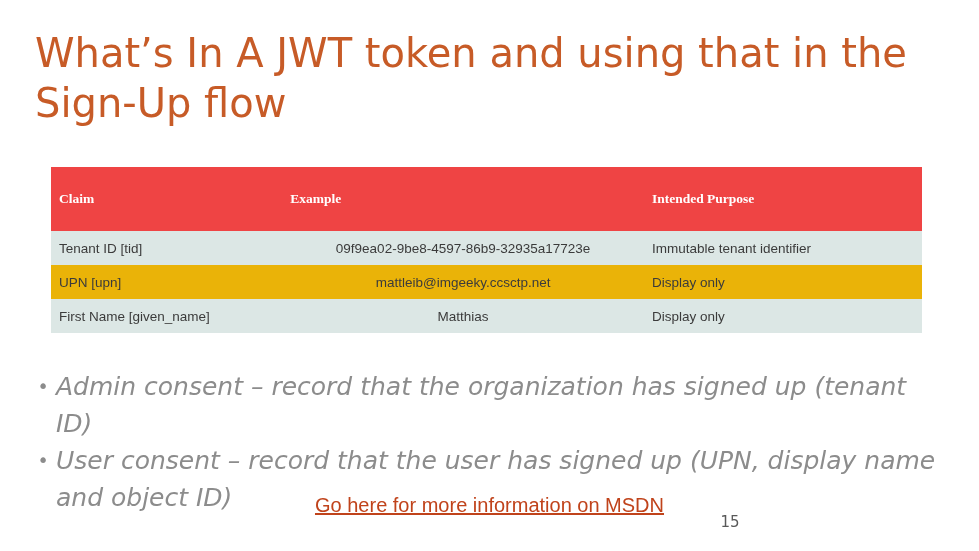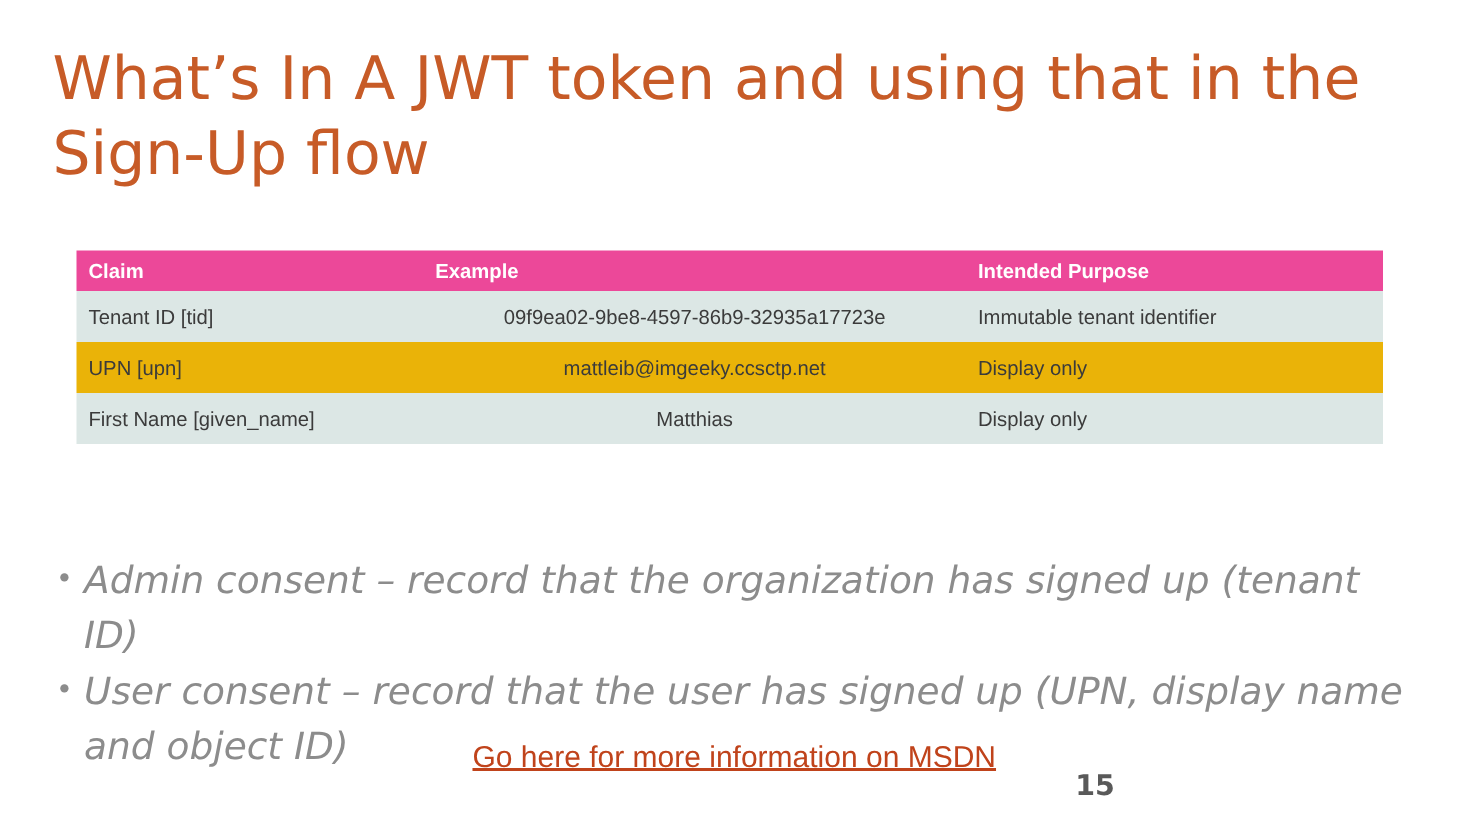--- a/index.html
+++ b/index.html
@@ -35,27 +35,28 @@
   table.jwt-table {
     position: absolute;
     left: 51px;
     top: 167px;
     width: 871px;
     border-collapse: collapse;
     font-size: 13.5px;
     color: #3B3B3B;
   }
   table.jwt-table th {
-    background: #ec4899;
+    background: #ef4444;
     color: #ffffff;
     text-align: left;
     font-weight: bold;
-    padding: 6px 8px;
+    padding: 24px 8px;
     font-size: 13.5px;
     border: none;
+    font-family: Liberation Serif, serif;
   }
   table.jwt-table td {
     padding: 8px 8px;
     border: none;
     height: 18px;
   }
   table.jwt-table tr.row-odd td {
     background: #DCE7E5;
   }
   table.jwt-table tr.row-even td {
@@ -102,24 +103,23 @@
     color: #C0431B;
     text-decoration: underline;
     cursor: pointer;
   }
   .page-number {
     position: absolute;
     left: 700px;
     top: 513px;
     width: 60px;
     text-align: center;
-    font-size: 19px;
+    font-size: 15px;
     color: #595959;
     font-family: "DejaVu Sans", sans-serif;
-    font-weight: bold;
   }
 </style>
 </head>
 <body>
 
 <div class="slide">
 
   <div class="title">What’s In A JWT token and using that in the Sign-Up flow</div>
 
   <table class="jwt-table">

